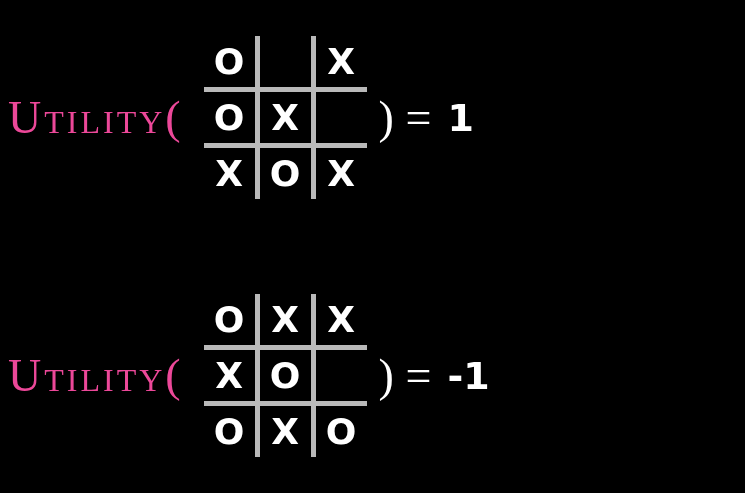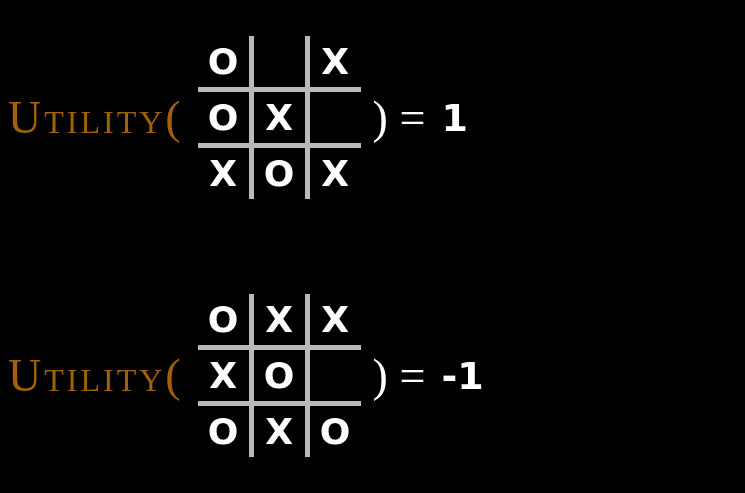--- a/index.html
+++ b/index.html
@@ -23,22 +23,22 @@
   .equation {
     display: flex;
     align-items: center;
     color: #ffffff;
   }
   .fn-label {
     font-family: "Liberation Serif", serif;
     font-variant: small-caps;
     font-size: 46px;
     letter-spacing: 3px;
-    color: #a16207;
-    margin-right: 14px;
+    color: #ec4899;
+    margin-right: 20px;
     white-space: nowrap;
   }
   .close-label {
     font-family: "Liberation Serif", serif;
     font-size: 46px;
     color: #ffffff;
     margin-left: 12px;
     white-space: nowrap;
   }
   .value {

